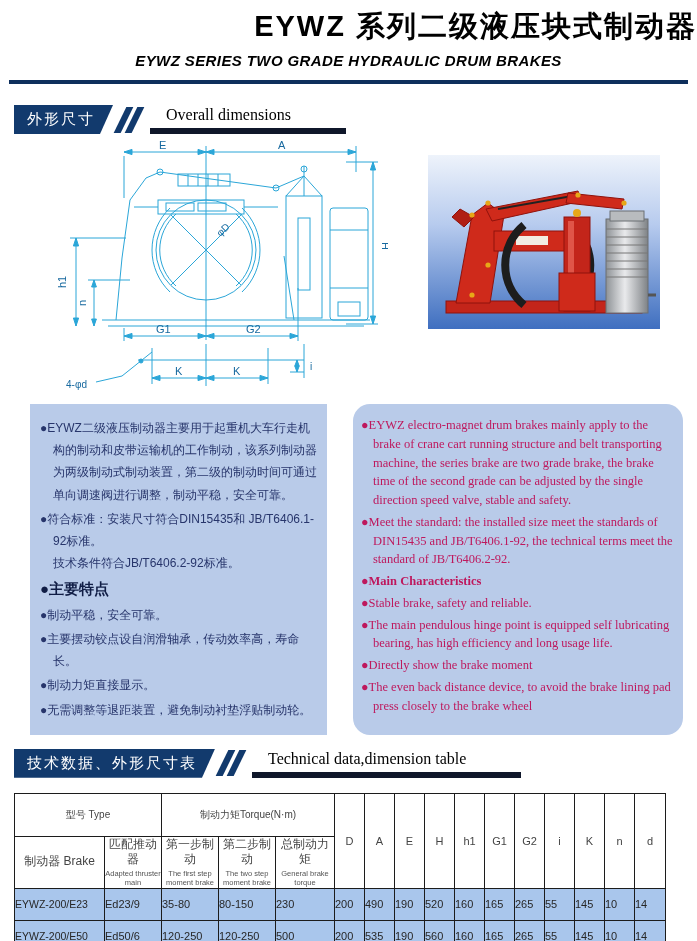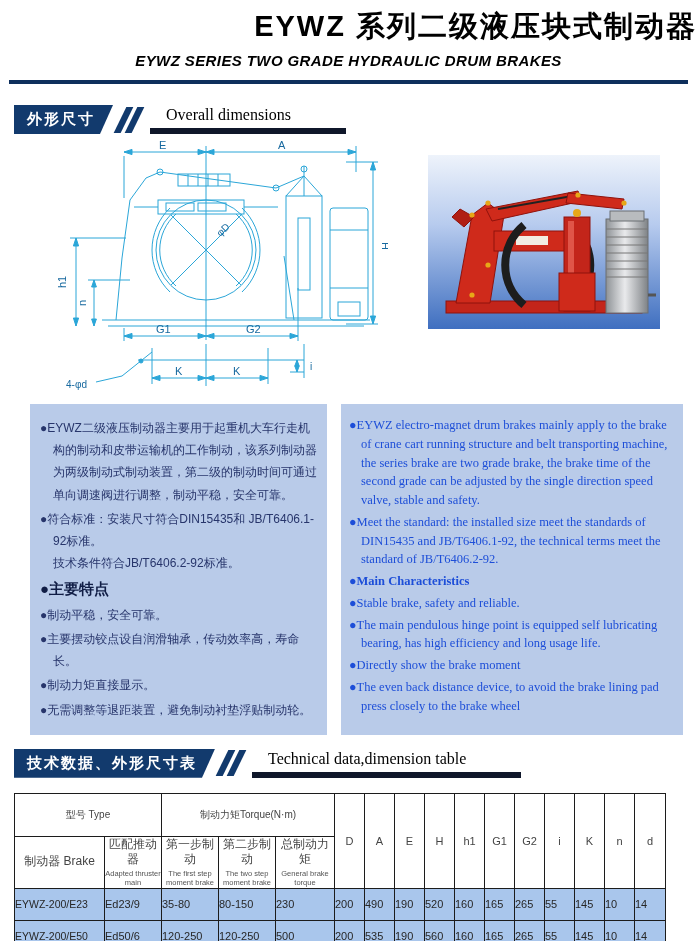--- a/index.html
+++ b/index.html
@@ -8,40 +8,40 @@
   
   .title-zh{text-align:right;font-size:29px;font-weight:bold;letter-spacing:2px;
             color:#000;padding-top:7px;}
   .title-en{text-align:center;font-size:15px;font-weight:bold;letter-spacing:.4px;
             color:#000;margin-top:5px;font-style:italic;}
   .rule{height:4px;background:#0e2f5c;margin:11px 9px 0 9px;}
   
   .section-head{display:flex;align-items:center;margin-left:14px;}
   .sh1{margin-top:21px;}
   .sh2{margin-top:14px;}
-  .badge{background:#123a6d;color:#fff;font-weight:bold;font-size:15px;letter-spacing:2px;
+  .badge{background:#123a6d;color:#fff;font-weight:normal;font-size:15px;letter-spacing:2px;
          padding:5px 18px 5px 13px;clip-path:polygon(0 0,100% 0,calc(100% - 13px) 100%,0 100%);}
   .stripe{width:7px;height:26px;background:#123a6d;transform:skewX(-26deg);margin-left:7px;flex:0 0 auto;}
   .stripe.s2{margin-left:4px;}
   .section-en{font-family:"Liberation Serif",serif;font-size:16px;color:#000;
               border-bottom:6px solid #0f172a;padding:1px 55px 4px 16px;margin-left:12px;white-space:nowrap;}
   
   .figures{display:flex;align-items:flex-start;margin-top:4px;}
   .drawing-wrap{margin-left:46px;width:342px;height:254px;}
   .photo-wrap{margin-left:40px;margin-top:17px;width:232px;height:174px;}
   svg text{font-family:"Liberation Sans",sans-serif;}
   
-  .features{display:flex;margin:12px 14px 0 14px;gap:14px;padding-left:16px;}
+  .features{display:flex;margin:12px 14px 0 14px;gap:26px;padding-left:16px;}
   .features ul{margin:0;padding:0;list-style:none;}
   .features-zh{width:297px;flex:0 0 auto;background:#b9cbe9;padding:13px 9px 12px 10px;
                box-sizing:border-box;font-size:12px;color:#27356b;}
   .features-zh li{white-space:pre-line;padding-left:13px;text-indent:-13px;line-height:1.85;margin-bottom:2px;}
   .features-zh li.head{font-size:15px;font-weight:bold;color:#101d45;line-height:1.7;}
   .features-en{flex:1;background:#b9cbe9;padding:12px 9px 12px 8px;box-sizing:border-box;
-               font-family:"Liberation Serif",serif;font-size:12.5px;color:#1d4ed8;}
+               font-family:"Liberation Serif",serif;font-size:12.5px;color:#be185d;border-radius:17px;}
   .features-en li{white-space:pre-line;padding-left:12px;text-indent:-12px;line-height:1.5;margin-bottom:3px;}
   .features-en li.head{font-weight:bold;}
   
   table.spec{border-collapse:collapse;margin:15px 0 0 14px;table-layout:fixed;width:651px;}
   table.spec th,table.spec td{border:1px solid #1c1c1c;vertical-align:middle;
       padding:0;font-weight:normal;overflow:hidden;}
   .grp-row th{height:42px;font-size:10px;color:#444;}
   .sub-row th{height:50px;}
   .th-zh{display:block;font-size:12px;color:#444;line-height:1.3;}
   .th-en{display:block;font-size:7.5px;color:#555;line-height:1.25;margin-top:1px;}

